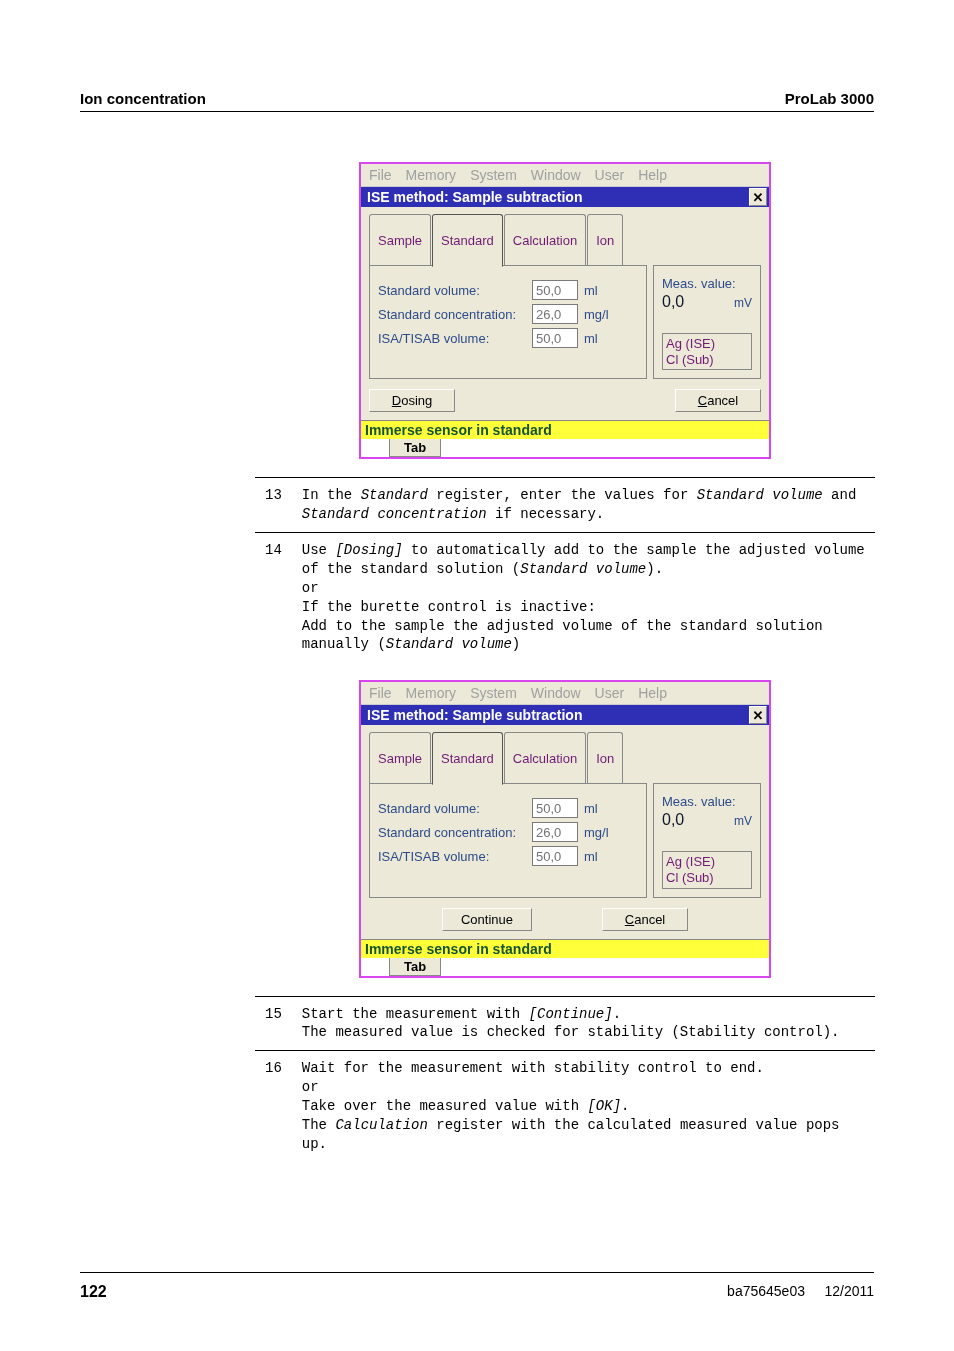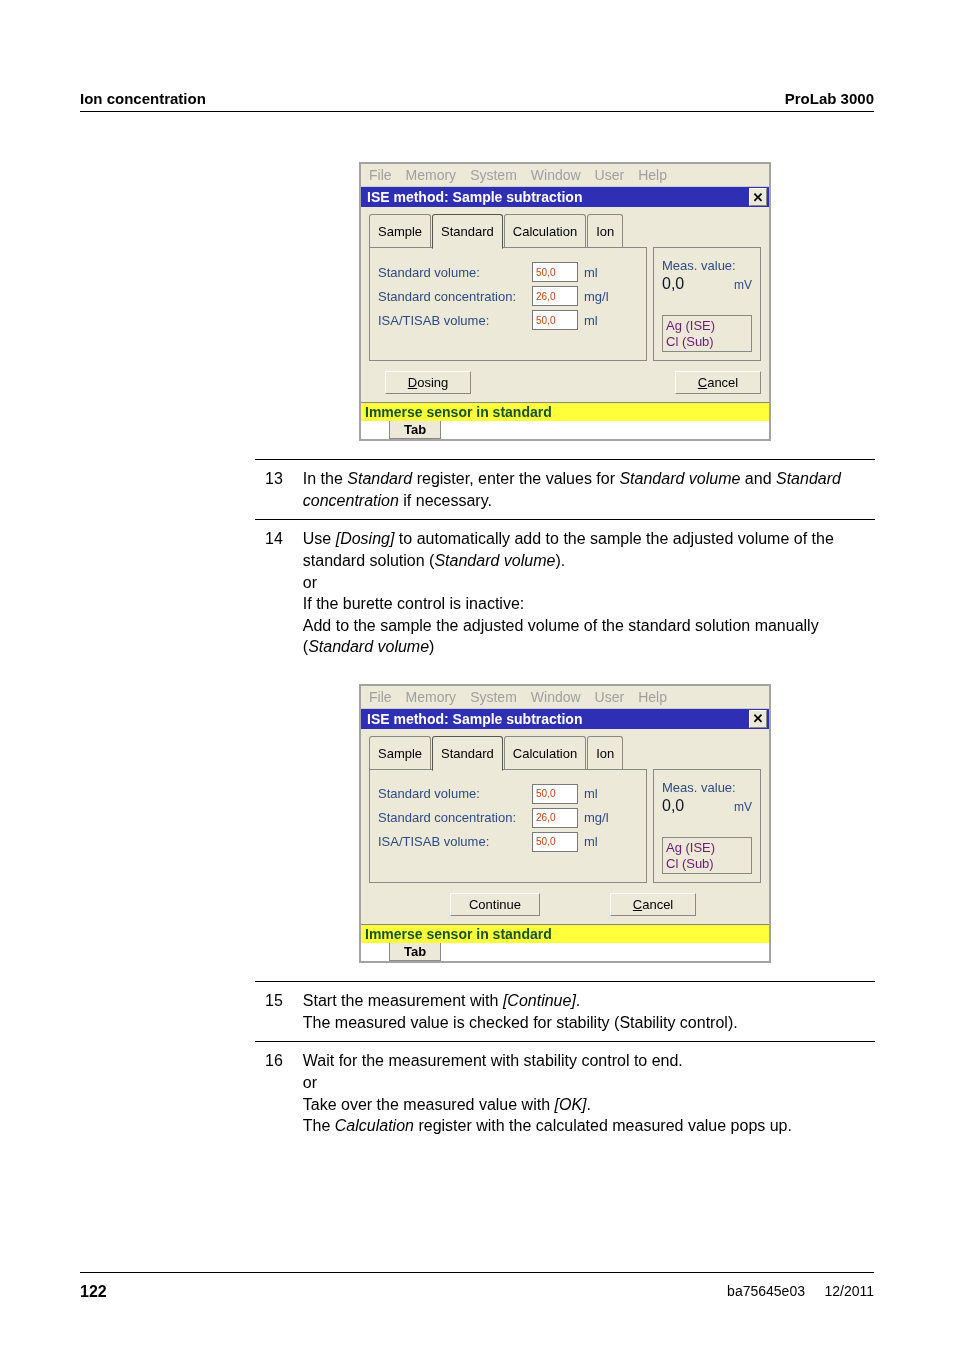--- a/index.html
+++ b/index.html
@@ -21,21 +21,21 @@
     font-weight: bold;
     font-size: 15px;
     margin-bottom: 4px;
   }
   .hr { border: none; border-top: 1.5px solid #000; margin: 0 0 50px 0; }
   .content-col {
     margin-left: 175px;
     width: 620px;
   }
   .dialog {
-    border: 2px solid #a3a3a3;
+    border: 2px solid #d946ef;
     background: #ece9d8;
     width: 412px;
     font-family: Tahoma, Arial, sans-serif;
     font-size: 14px;
     margin: 0 auto 18px auto;
   }
   .menubar {
     display: flex;
     gap: 14px;
     padding: 3px 8px;
@@ -73,23 +73,23 @@
     position: relative;
   }
   .tabs {
     display: flex;
     gap: 0;
   }
   .tab {
     border: 1px solid #888;
     border-bottom: none;
     background: #ece9d8;
-    padding: 9px 8px;
-    font-size: 13px;
-    color: #000000;
+    padding: 18px 8px;
+    font-size: 13px;
+    color: #701a75;
     margin-right: 1px;
     border-radius: 3px 3px 0 0;
     position: relative;
     top: 1px;
   }
   .tab.active {
     border: 1px solid #555;
     border-bottom: 1px solid #ece9d8;
     z-index: 2;
   }
@@ -120,39 +120,39 @@
     gap: 6px;
     color: #2d4b8a;
     font-size: 13px;
   }
   .frow .lbl { width: 148px; text-align: left; white-space: nowrap; }
   .inp {
     border: 1px solid #7a7a7a;
     background: #fff;
     width: 46px;
     height: 20px;
-    font-size: 10px;
+    font-size: 13px;
     padding: 0 3px;
-    color: #c2410c;
+    color: #737373;
   }
   .unit { width: 30px; color: #2d4b8a; }
   .meas-val { font-size: 16px; color: #0f172a; margin: 2px 0 14px 0; }
   .mv-unit { font-size: 12px; color: #2d4b8a; text-align: right; }
   .sensor-box {
     border: 1px solid #888;
     padding: 2px 3px;
     font-size: 13px;
     color: #701a75;
     line-height: 1.2;
     margin-top: 8px;
   }
   .btnrow {
     display: flex;
     justify-content: space-between;
-    padding: 10px 8px 8px 24px;
+    padding: 10px 8px 8px 8px;
     align-items: center;
   }
   .btnrow.center { justify-content: center; gap: 70px; }
   .winbtn {
     border: 1px solid #888;
     border-top-color: #fff;
     border-left-color: #fff;
     background: #ece9d8;
     padding: 3px 18px;
     font-size: 13px;
@@ -178,22 +178,23 @@
     border: 1px solid #888;
     border-top: none;
     background: #ece9d8;
     padding: 1px 14px;
     font-weight: bold;
     font-size: 13px;
   }
   table.steps {
     border-collapse: collapse;
     width: 100%;
-    font-size: 16px;
+    font-size: 14px;
     margin-bottom: 18px;
+    font-family: Liberation Mono, monospace;
   }
   table.steps td {
     padding: 8px 10px;
     vertical-align: top;
     line-height: 1.35;
   }
   table.steps td.num { width: 36px; text-align: left; }
   table.steps tr.sep td { border-top: 1px solid #000; }
   .em { font-style: italic; }
   .footer {

